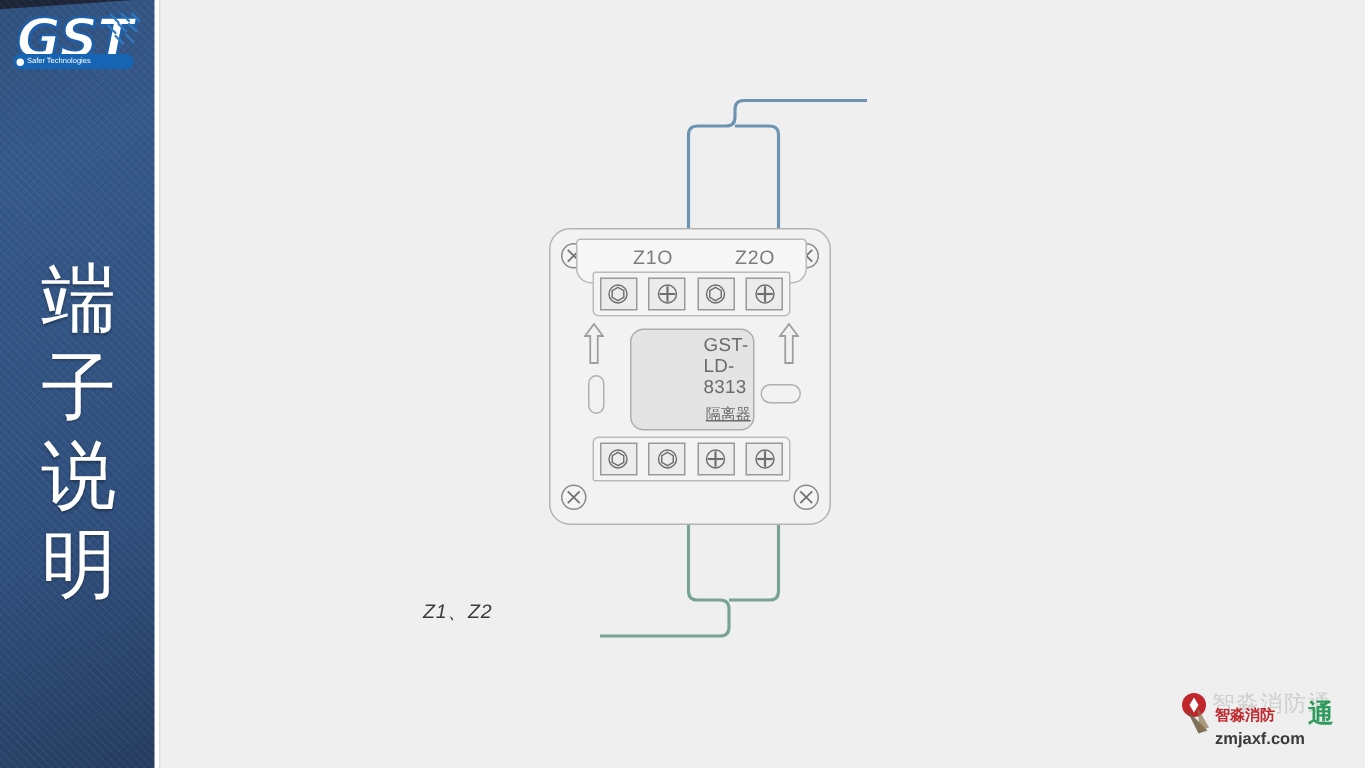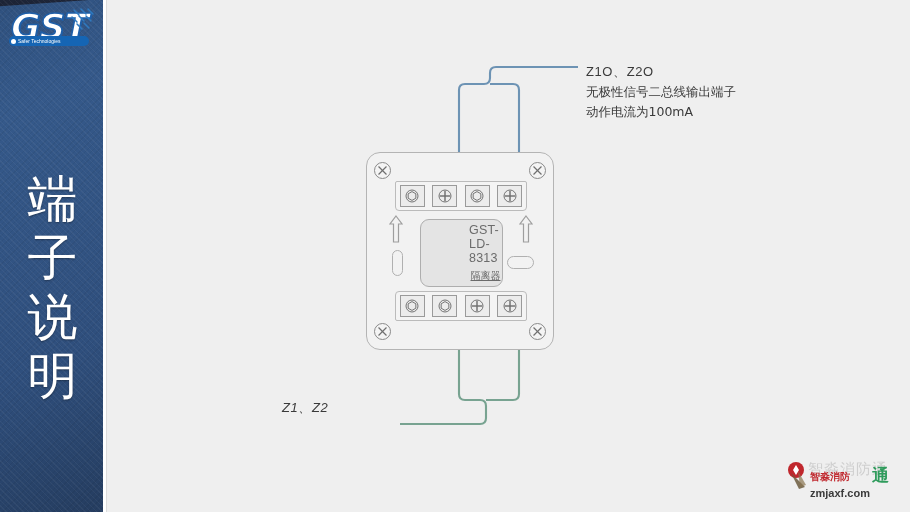--- a/index.html
+++ b/index.html
@@ -223,20 +223,24 @@
     </div>
     <div class="corner br">
       <svg viewBox="0 0 17 17" width="100%" height="100%">
           <g stroke="#6f6f6f" stroke-width="1.3">
             <line x1="4" y1="4" x2="13" y2="13"></line>
             <line x1="13" y1="4" x2="4" y2="13"></line>
           </g>
         </svg>
     </div>
 
+    <div class="term-plate top">
+      <div class="lbl a">Z1O</div>
+      <div class="lbl b">Z2O</div>
+    </div>
 
     <div class="screw-row top">
       <div class="screw-box">
         <svg viewBox="0 0 20 20" width="16" height="16">
             <circle cx="10" cy="10" r="7.5" fill="none" stroke="#6f6f6f" stroke-width="1.2"></circle>
             <polygon points="10,4.5 14.8,7.2 14.8,12.8 10,15.5 5.2,12.8 5.2,7.2" fill="none" stroke="#6f6f6f" stroke-width="1.2"></polygon>
           </svg>
       </div>
       <div class="screw-box">
         <svg viewBox="0 0 20 20" width="16" height="16">
@@ -298,25 +302,20 @@
         <svg viewBox="0 0 20 20" width="16" height="16">
             <circle cx="10" cy="10" r="7.5" fill="none" stroke="#6f6f6f" stroke-width="1.2"></circle>
             <line x1="10" y1="3.5" x2="10" y2="16.5" stroke="#6f6f6f" stroke-width="1.8"></line>
             <line x1="3.5" y1="10" x2="16.5" y2="10" stroke="#6f6f6f" stroke-width="1.8"></line>
           </svg>
       </div>
     </div>
 
   </div>
 
-  <div class="anno anno-top">
-    <div class="hd">Z1O、Z2O</div>
-    <div class="bd">无极性信号二总线输出端子</div>
-    <div class="bd">动作电流为100mA</div>
-  </div>
 
   <div class="anno anno-bot">
     <div class="hd">Z1、Z2</div>
   </div>
 
   <div class="wm">
     <svg class="wm-badge" viewBox="0 0 24 30">
       <circle cx="10" cy="9" r="8" fill="#c0272d"></circle>
       <path d="M10 4 L13 9 L10 14 L7 9 Z" fill="#ffffff"></path>
       <path d="M5 12 L19 26 L13 28 Z" fill="#6b5a3e" opacity="0.85"></path>

